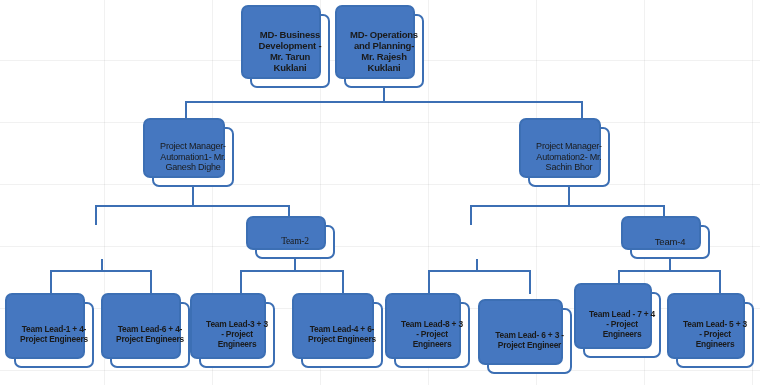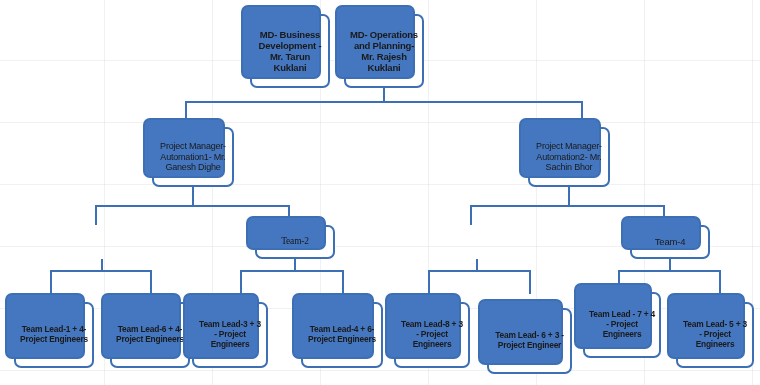--- a/index.html
+++ b/index.html
@@ -141,21 +141,21 @@
   <div class="conn conn-h" style="left:618px; top:270px; width:103px;"></div>
   <div class="conn conn-v" style="left:618px; top:270px; height:24px;"></div>
   <div class="conn conn-v" style="left:719px; top:270px; height:24px;"></div>
 
   <div class="node lvl-lead" style="left:14px; top:302px; width:80px; height:66px;">
     <span class="label">Team Lead-1 + 4- Project Engineers</span>
   </div>
   <div class="node lvl-lead" style="left:110px; top:302px; width:80px; height:66px;">
     <span class="label">Team Lead-6 + 4- Project Engineers</span>
   </div>
-  <div class="node lvl-lead" style="left:192px; top:302px; width:76px; height:66px;text-align:center;">
+  <div class="node lvl-lead" style="left:199px; top:302px; width:76px; height:66px;text-align:center;">
     <span class="label">Team Lead-3 + 3 - Project Engineers</span>
   </div>
   <div class="node lvl-lead" style="left:301px; top:302px; width:82px; height:66px;">
     <span class="label">Team Lead-4 + 6- Project Engineers</span>
   </div>
   <div class="node lvl-lead" style="left:394px; top:302px; width:76px; height:66px;">
     <span class="label">Team Lead-8 + 3 - Project Engineers</span>
   </div>
   <div class="node lvl-lead" style="left:487px; top:308px; width:85px; height:66px;">
     <span class="label">Team Lead- 6 + 3 - Project Engineer</span>

